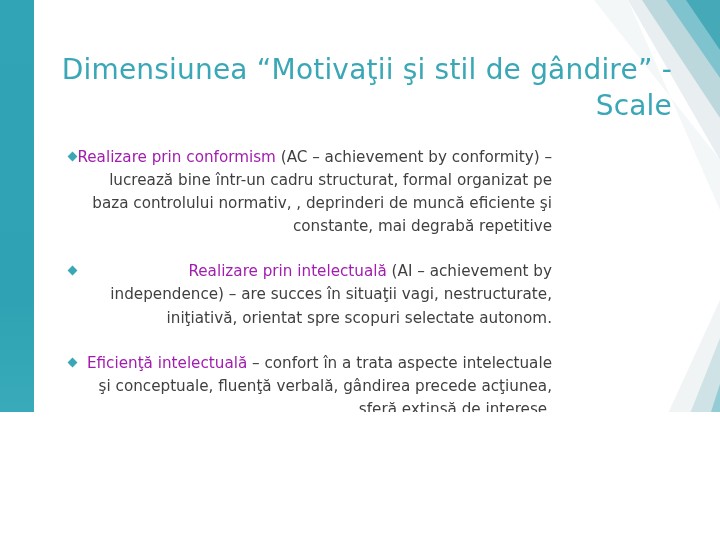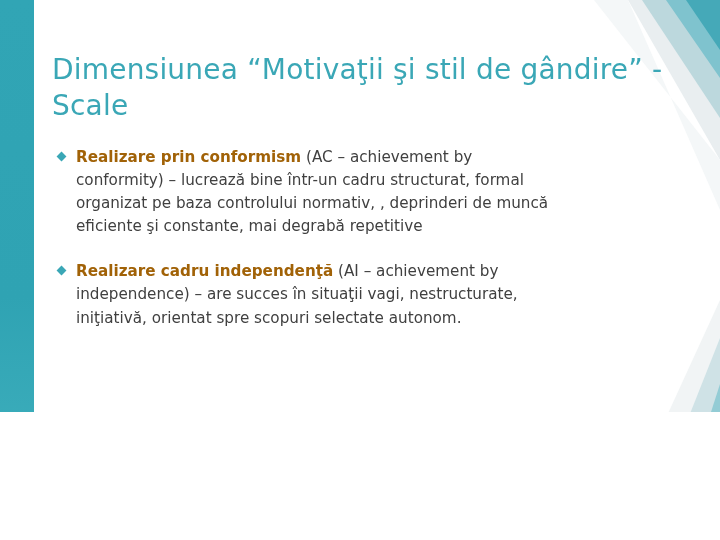--- a/index.html
+++ b/index.html
@@ -12,20 +12,21 @@
     background: #ffffff;
     font-family: "DejaVu Sans", sans-serif;
     overflow: hidden;
   }
   .slide {
     position: relative;
     width: 720px;
     height: 412px;
     background: #ffffff;
     overflow: hidden;
+    text-align: right;
   }
 
   
   .left-bar {
     position: absolute;
     left: 0;
     top: 0;
     width: 34px;
     height: 540px;
     background: #3aa7b6;
@@ -101,22 +102,22 @@
     transform: rotate(45deg);
     margin-left: 6px;
   }
   .bullet-text {
     flex: 1 1 auto;
     color: #404040;
     font-size: 15.2px;
     line-height: 1.52;
   }
   .bullet-text .lead {
-    font-weight: bold;
-    color: #a16207;
+    font-weight: normal;
+    color: #a21caf;
   }
 
   
   .page-num {
     position: absolute;
     left: 530px;
     top: 476px;
     font-size: 9px;
     color: #6f6f6f;
   }
@@ -153,22 +154,28 @@
     <div class="bullet-row">
       <div class="bullet-marker"><span class="diamond"></span></div>
       <div class="bullet-text">
         <span class="lead">Realizare prin conformism</span><span> (AC – achievement by conformity) – lucrează bine într-un cadru structurat, formal organizat pe baza controlului normativ, , deprinderi de muncă eficiente şi constante, mai degrabă repetitive</span>
       </div>
     </div>
 
     <div class="bullet-row">
       <div class="bullet-marker"><span class="diamond"></span></div>
       <div class="bullet-text">
-        <span class="lead">Realizare cadru independenţă</span><span> (AI – achievement by independence) – are succes în situaţii vagi, nestructurate, iniţiativă, orientat spre scopuri selectate autonom.</span>
+        <span class="lead">Realizare prin intelectuală</span><span> (AI – achievement by independence) – are succes în situaţii vagi, nestructurate, iniţiativă, orientat spre scopuri selectate autonom.</span>
       </div>
     </div>
 
+    <div class="bullet-row">
+      <div class="bullet-marker"><span class="diamond"></span></div>
+      <div class="bullet-text">
+        <span class="lead">Eficienţă intelectuală</span><span> – confort în a trata aspecte intelectuale şi conceptuale, fluenţă verbală, gândirea precede acţiunea, sferă extinsă de interese.</span>
+      </div>
+    </div>
 
   </div>
 
   <div class="page-num">59</div>
 
 </div>
 
 </body></html>

